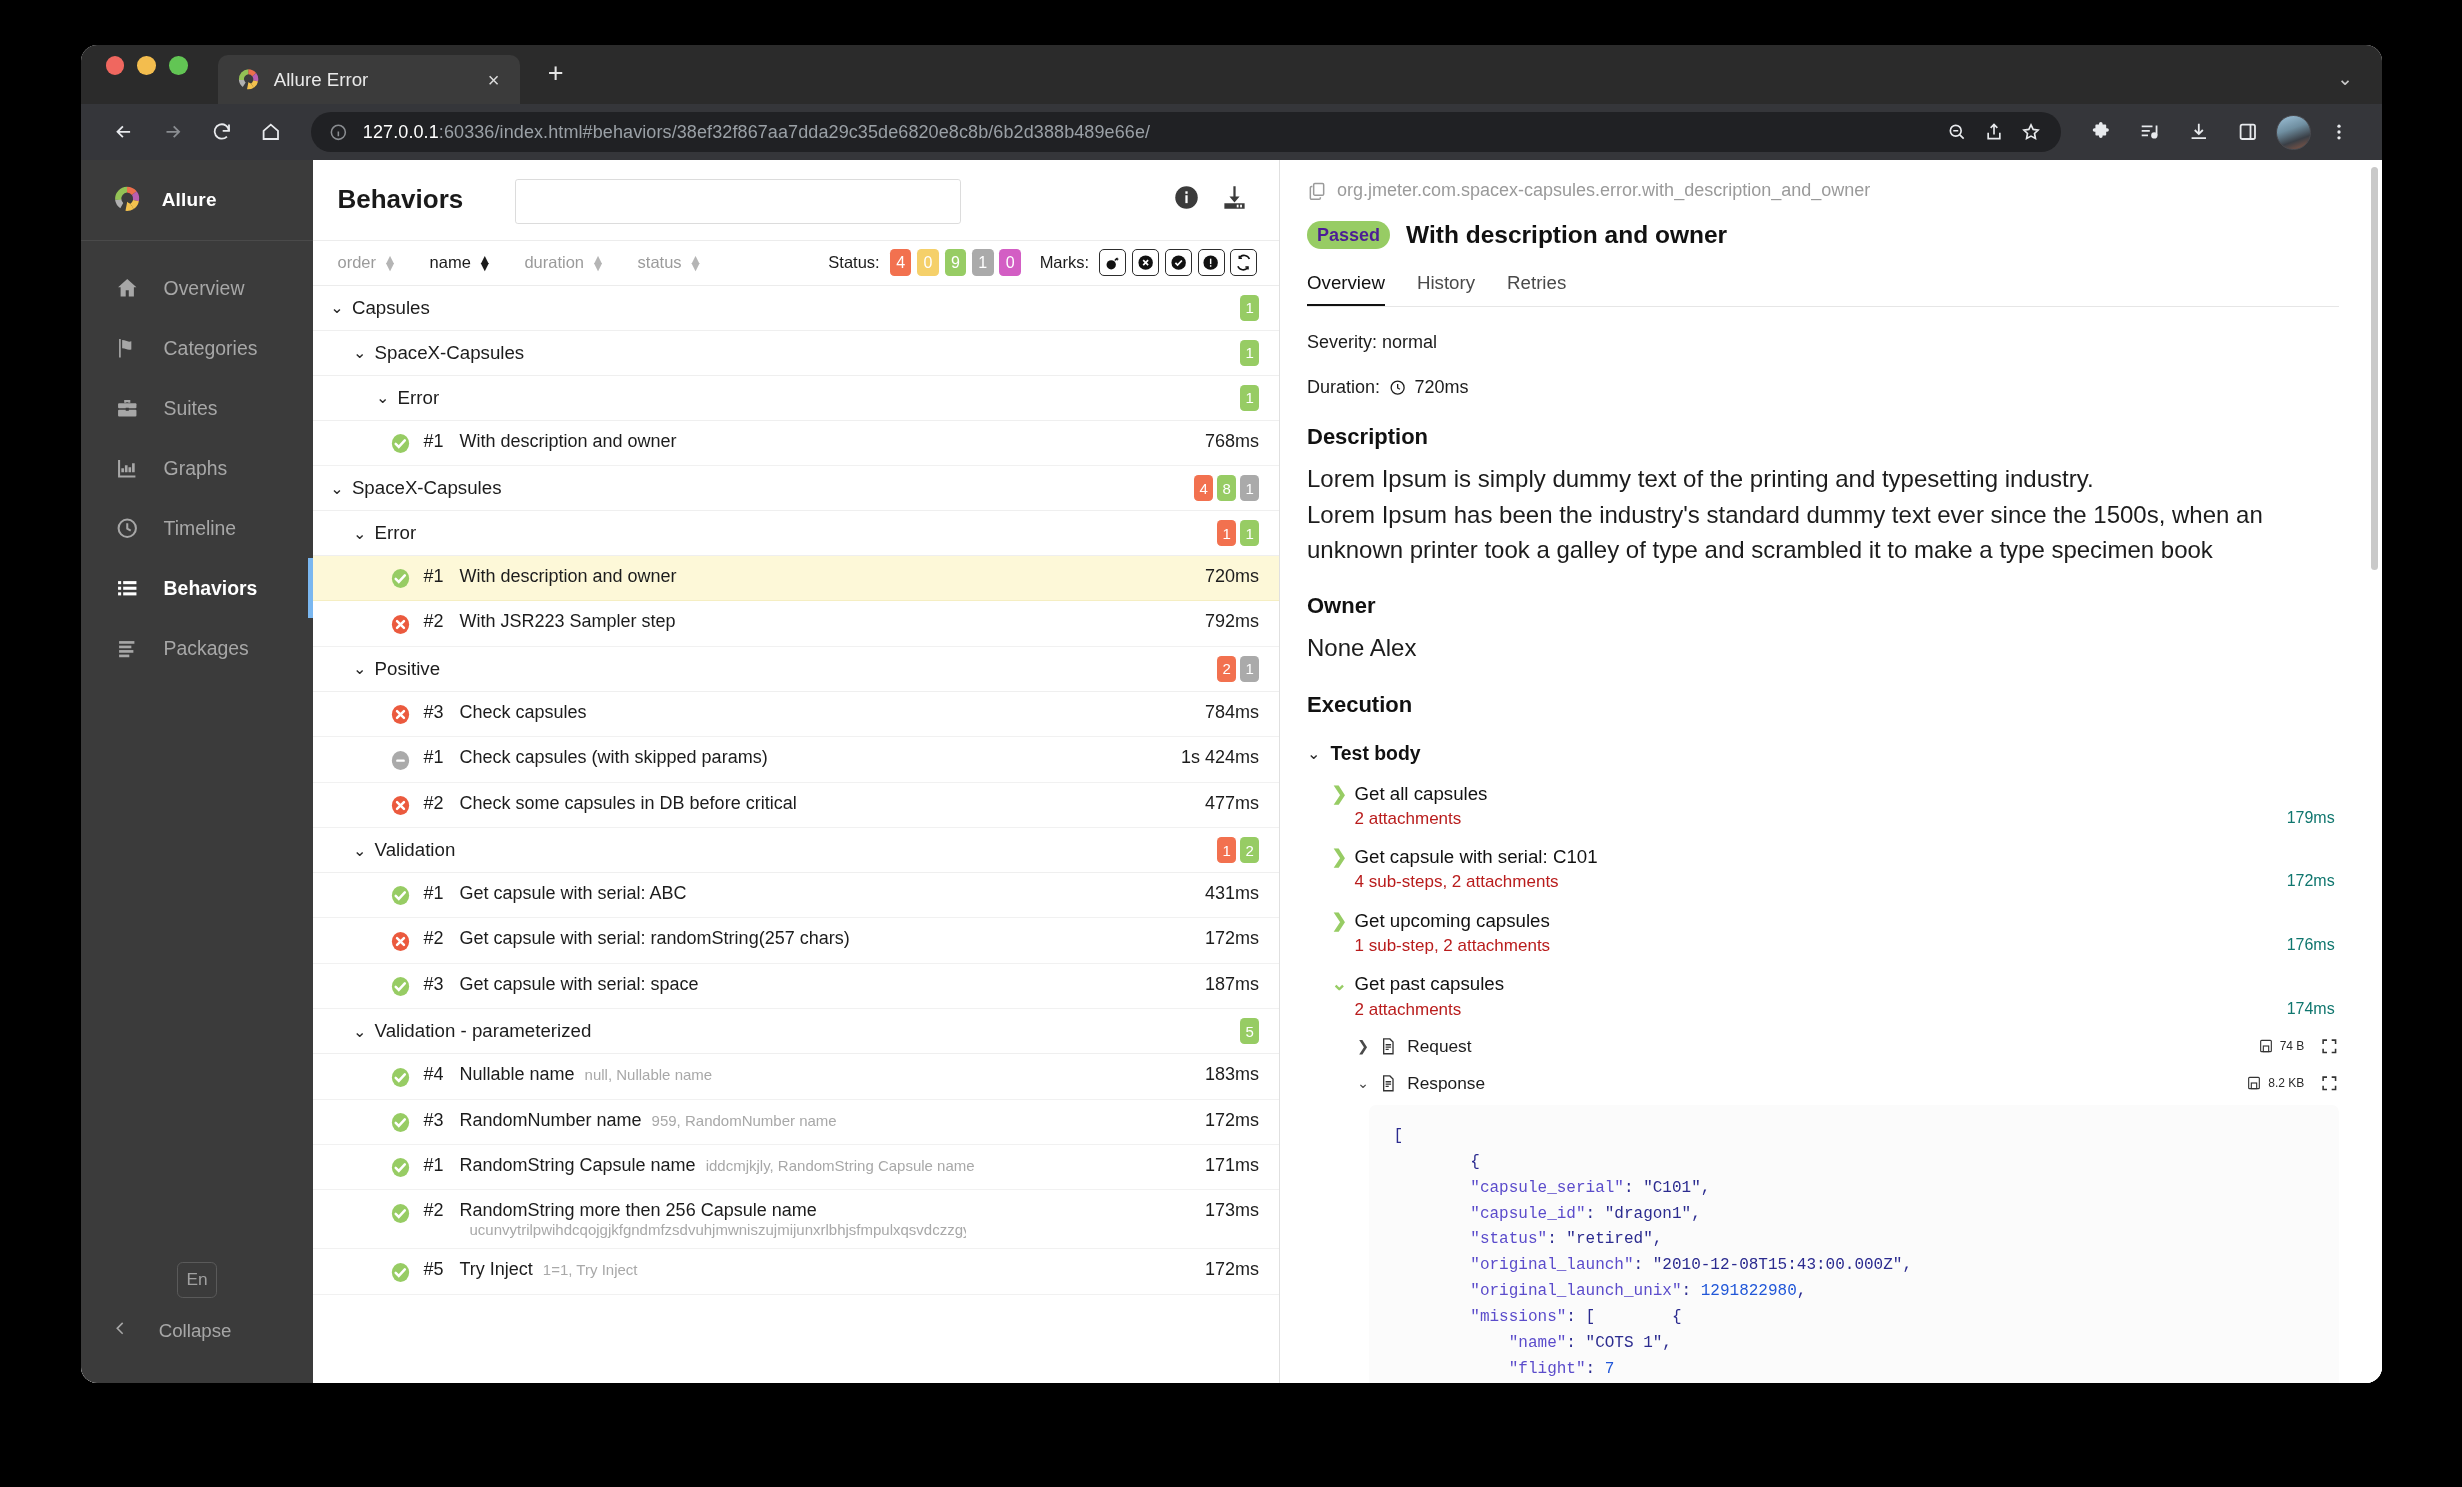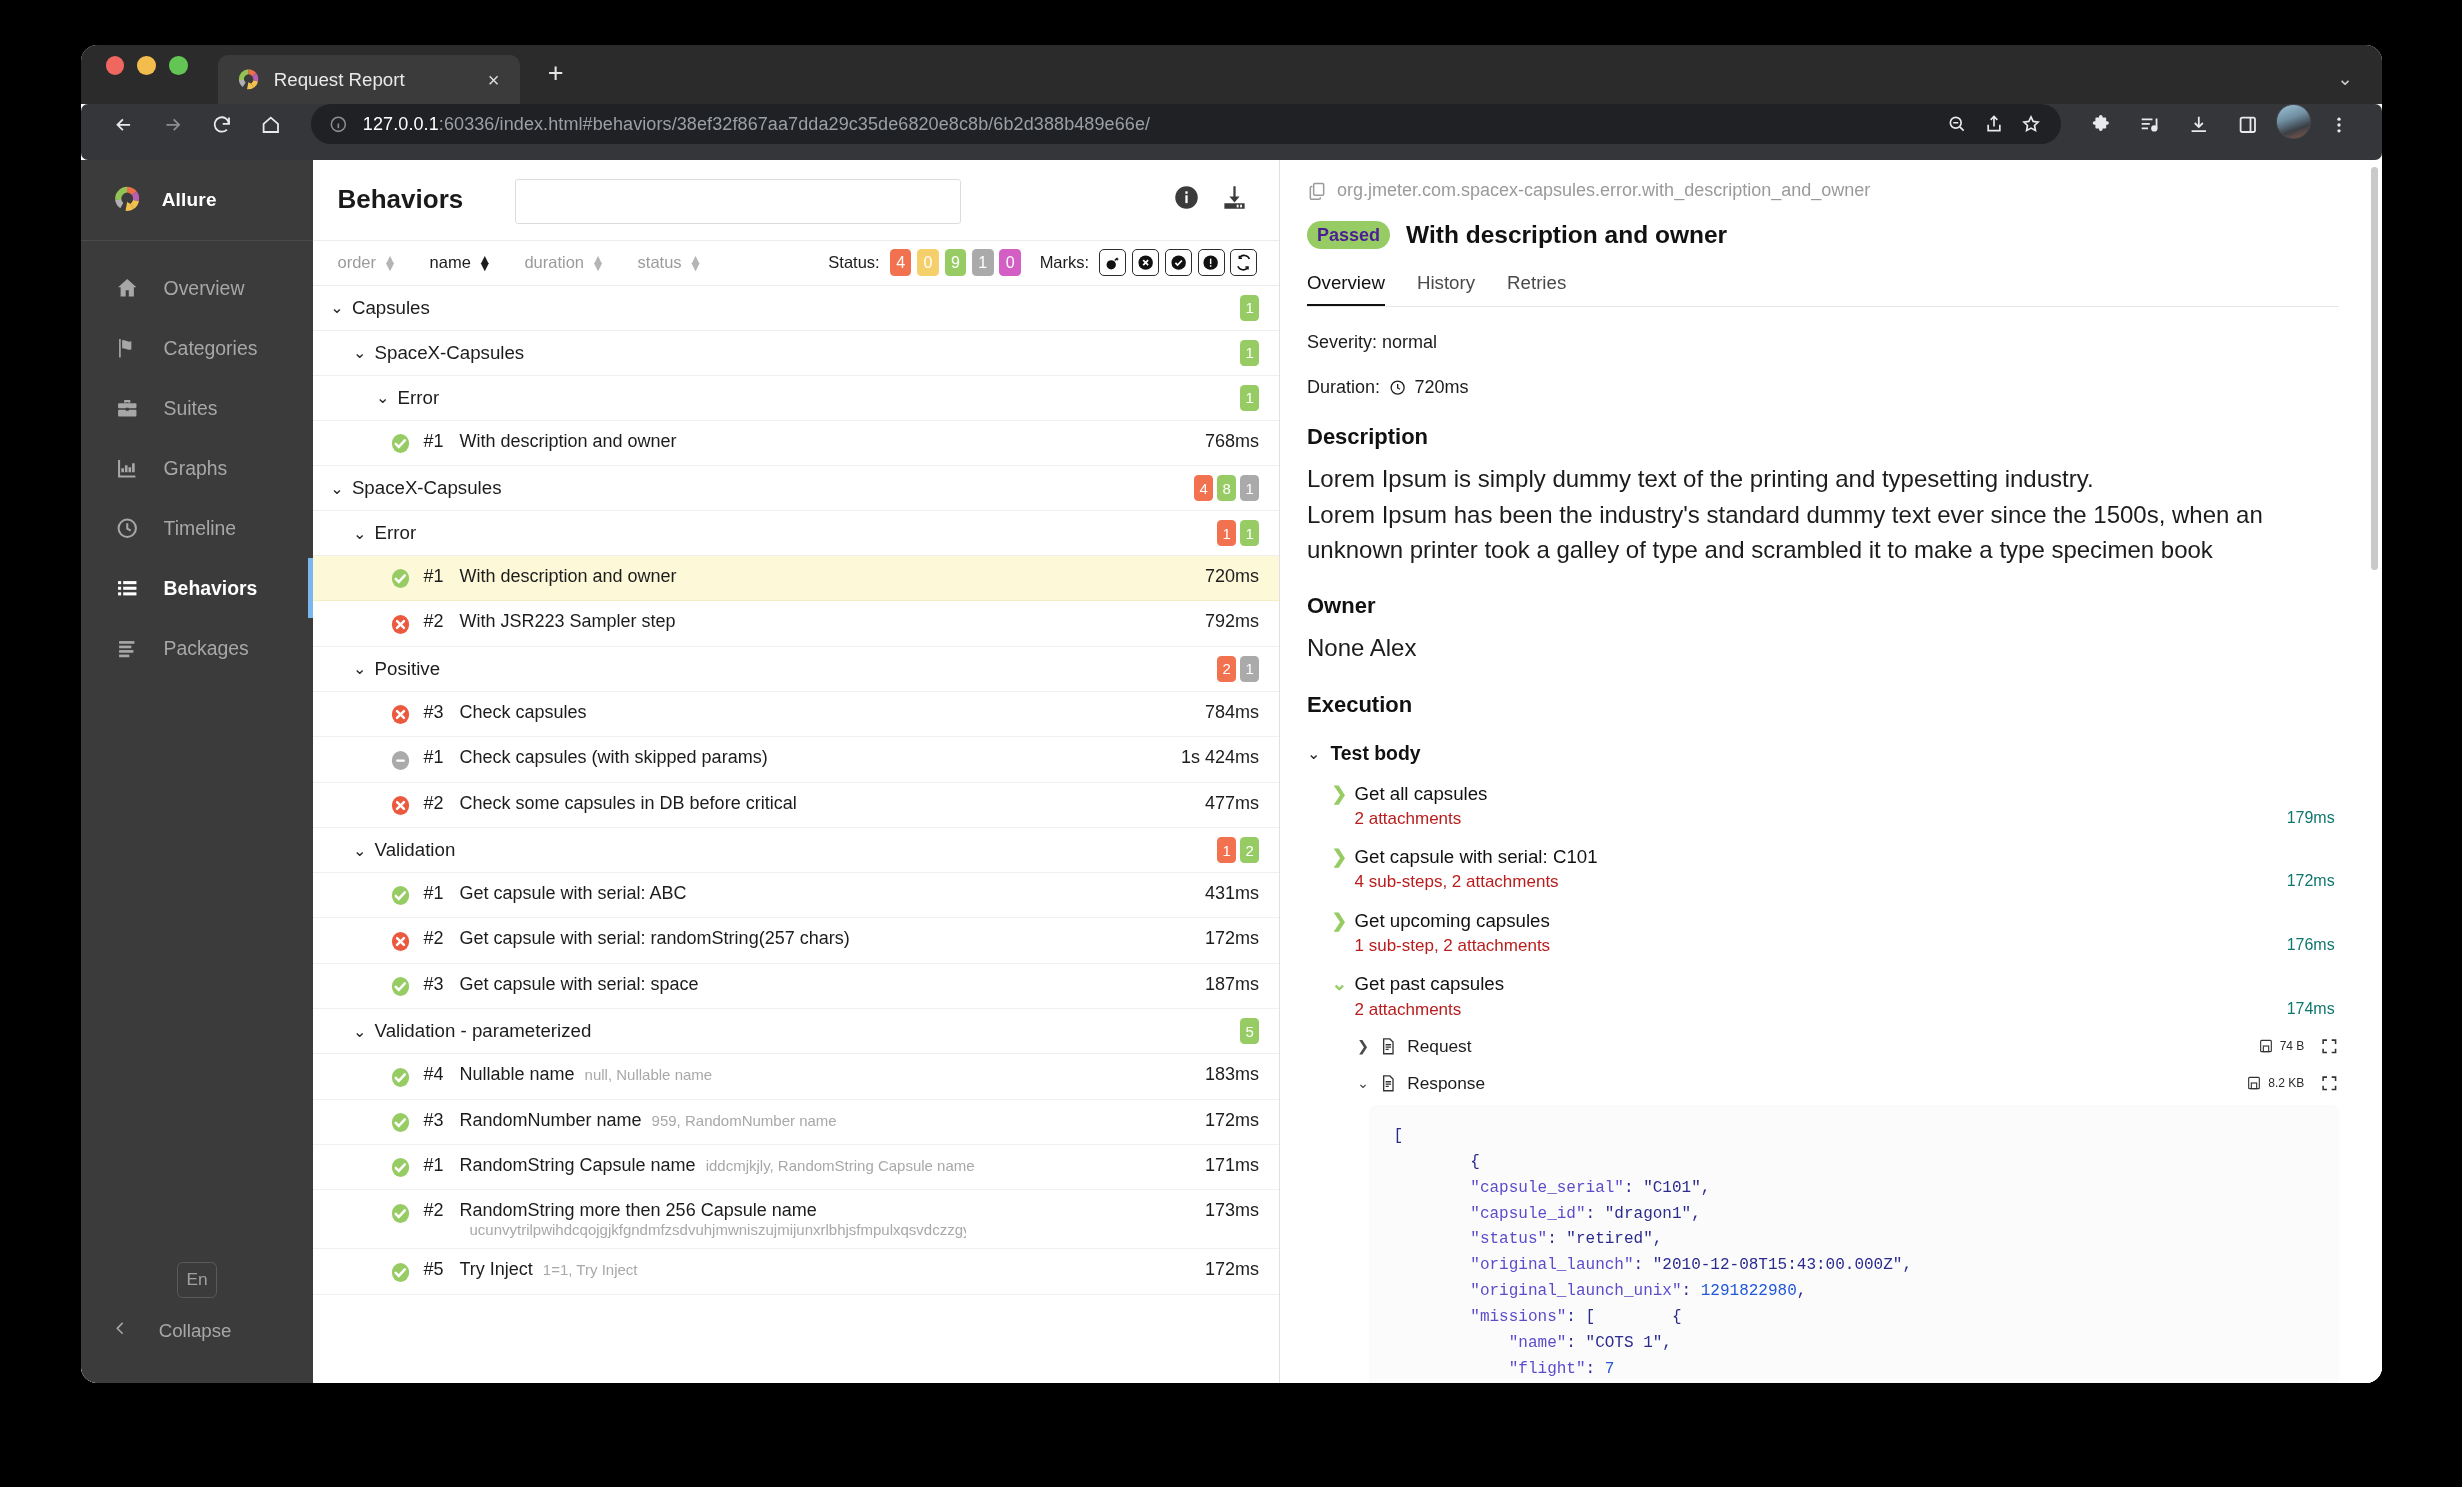--- a/index.html
+++ b/index.html
@@ -66,24 +66,23 @@
   }
   .tabstrip-right {
     position: absolute; right: 29px; bottom: 14.4px;
     color: #c9c9c9; font-size: 18.7px;
   }
 
   
   .toolbar {
     height: 56px;
     background: #35363a;
-    display: flex; align-items: flex-start;
+    display: flex; align-items: center;
     padding: 0 21.6px;
     gap: 7.2px;
-    border-radius: 7px;
   }
   .tb-icon {
     width: 42px; height: 42px;
     display: flex; align-items: center; justify-content: center;
     color: #e8eaed;
     border-radius: 50%;
     cursor: pointer;
     flex: none;
   }
   .tb-icon.dim { color: #8a8d91; }
@@ -335,21 +334,21 @@
       <span class="tab-favicon">
         <svg viewBox="0 0 34 34" width="24.5" height="24.5">
           <path d="M17 3a14 14 0 0 1 11 5.4l-5.4 4.3A7 7 0 0 0 17 10z" fill="#ec6f4c"></path>
           <path d="M28 8.4A14 14 0 0 1 30.6 20l-6.8-1.4A7 7 0 0 0 22.6 12.7z" fill="#b95fb0"></path>
           <path d="M30.6 20a14 14 0 0 1-6 8.8l-3.7-5.9a7 7 0 0 0 2.9-4.3z" fill="#f2c14e"></path>
           <path d="M9.4 27.6A14 14 0 0 1 4 18l7-1a7 7 0 0 0 2.4 4.6z" fill="#b0b0b0"></path>
           <path d="M4 18A14 14 0 0 1 17 3v7a7 7 0 0 0-6 8z" fill="#93c255"></path>
           <path d="M24.6 28.8a14 14 0 0 1-9.3 2.1l2-10.2a7 7 0 0 0 3.6 2.2z" fill="#f2c14e"></path>
         </svg>
       </span>
-      <span class="tab-title">Request Report</span>
+      <span class="tab-title">Allure Error</span>
       <span class="tab-close">×</span>
     </div>
     <div class="newtab">+</div>
     <div class="tabstrip-right">⌄</div>
   </div>
 
   <div class="toolbar">
     <span class="tb-icon">
       <svg width="21.6" height="21.6" viewBox="0 0 24 24" fill="none" stroke="currentColor" stroke-width="2">
             <path d="M19 12H5M11 6l-6 6 6 6"></path>

